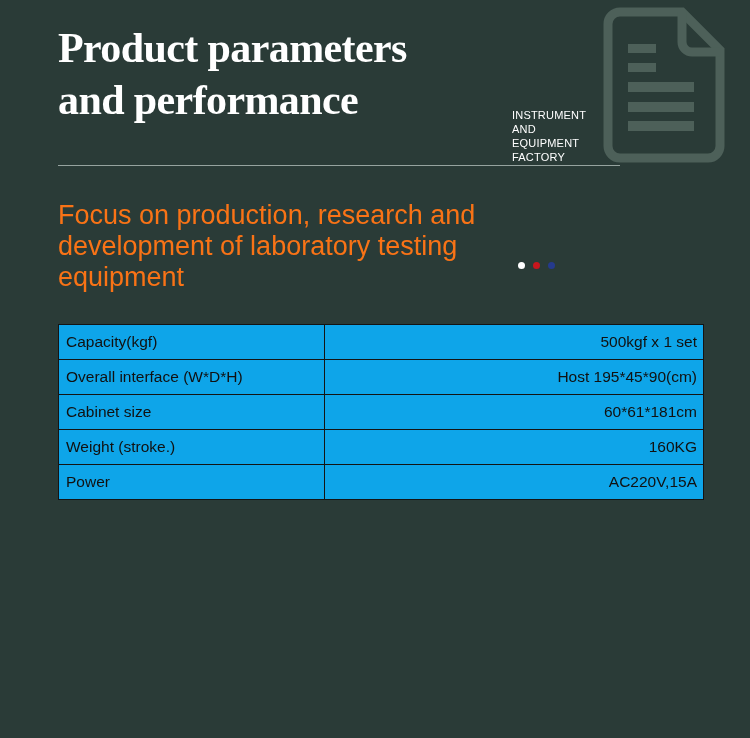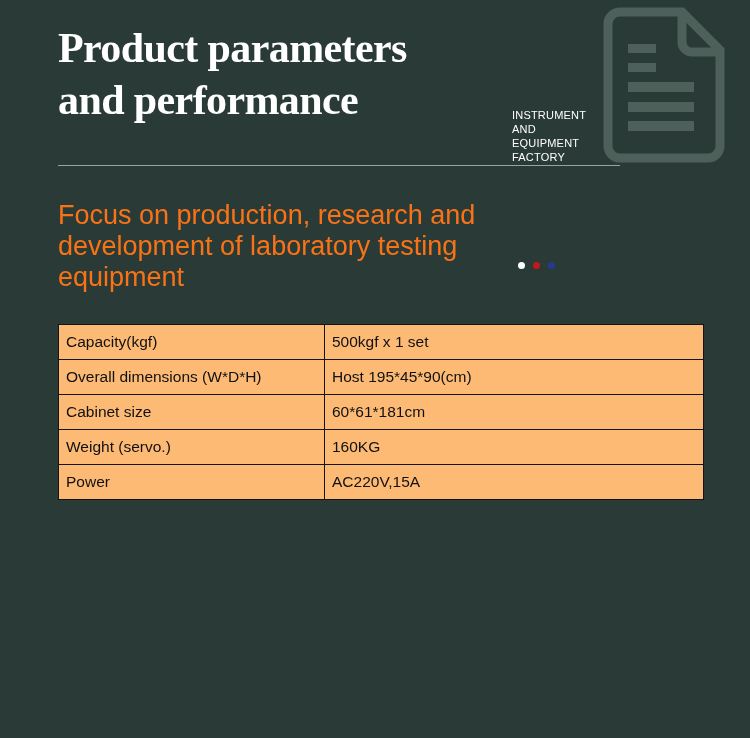--- a/index.html
+++ b/index.html
@@ -99,34 +99,34 @@
   
   #spec-table-wrap {
     position: absolute;
     left: 58px;
     top: 324px;
     width: 619px;
   }
   table#spec-table {
     border-collapse: collapse;
     width: 619px;
-    background: #fdba74;
+    background: #0ea5e9;
     table-layout: fixed;
   }
   table#spec-table td {
     border: 1px solid #141414;
     color: #111111;
     font-size: 15.5px;
     font-family: "Liberation Sans", sans-serif;
     padding: 6px 6px 6px 7px;
     vertical-align: middle;
     line-height: 20px;
   }
   table#spec-table td.k { width: 252px; }
-  table#spec-table td.v { width: 365px; }
+  table#spec-table td.v { width: 365px; text-align: right; }
   table#spec-table tr.tall td { height: 50px; }
   table#spec-table tr td { height: 22px; }
 </style>
 </head>
 <body style="background: rgb(42, 59, 55);">
 
 <div id="header">
 
   <div id="page-title">Product parameters
 and performance</div>
@@ -162,29 +162,29 @@
 </div>
 
 <div id="spec-table-wrap">
   <table id="spec-table">
     <tbody id="spec-table-body">
         <tr>
           <td class="k">Capacity(kgf)</td>
           <td class="v">500kgf x 1 set</td>
         </tr>
         <tr>
-          <td class="k">Overall dimensions (W*D*H)</td>
+          <td class="k">Overall interface (W*D*H)</td>
           <td class="v">Host 195*45*90(cm)</td>
         </tr>
         <tr>
           <td class="k">Cabinet size</td>
           <td class="v">60*61*181cm</td>
         </tr>
         <tr>
-          <td class="k">Weight (servo.)</td>
+          <td class="k">Weight (stroke.)</td>
           <td class="v">160KG</td>
         </tr>
         <tr>
           <td class="k">Power</td>
           <td class="v">AC220V,15A</td>
         </tr>
       </tbody>
   </table>
 </div>
 

